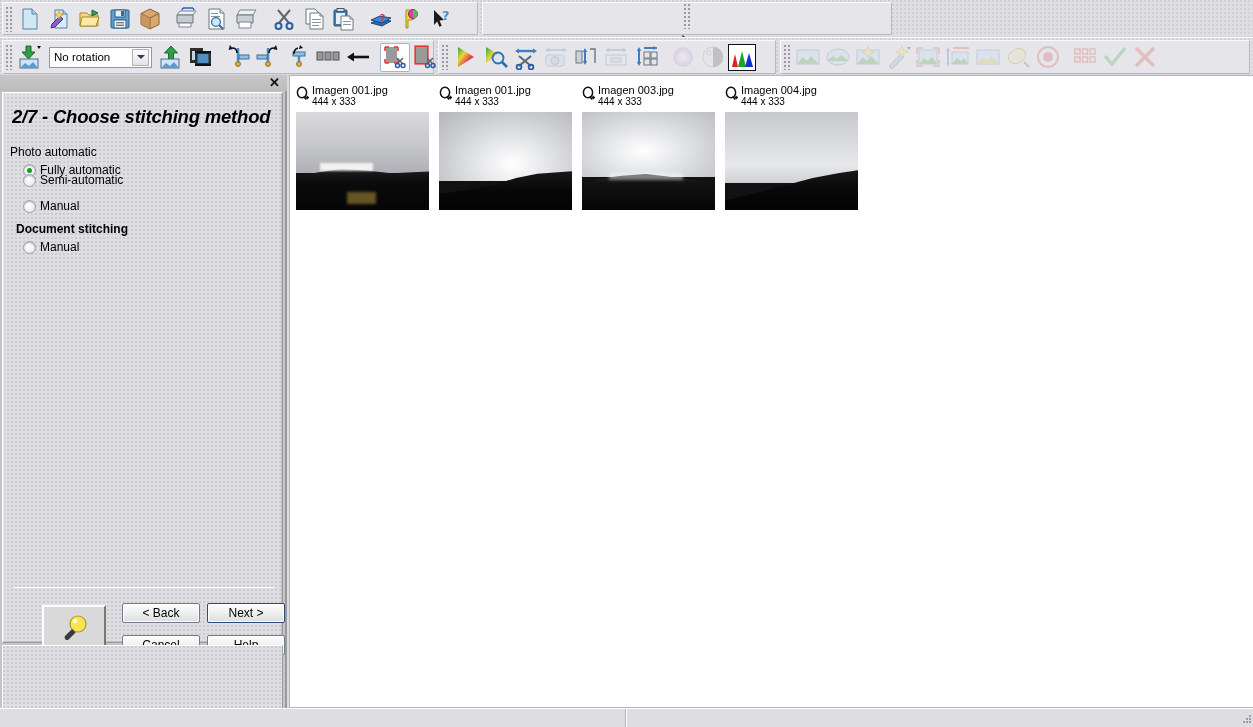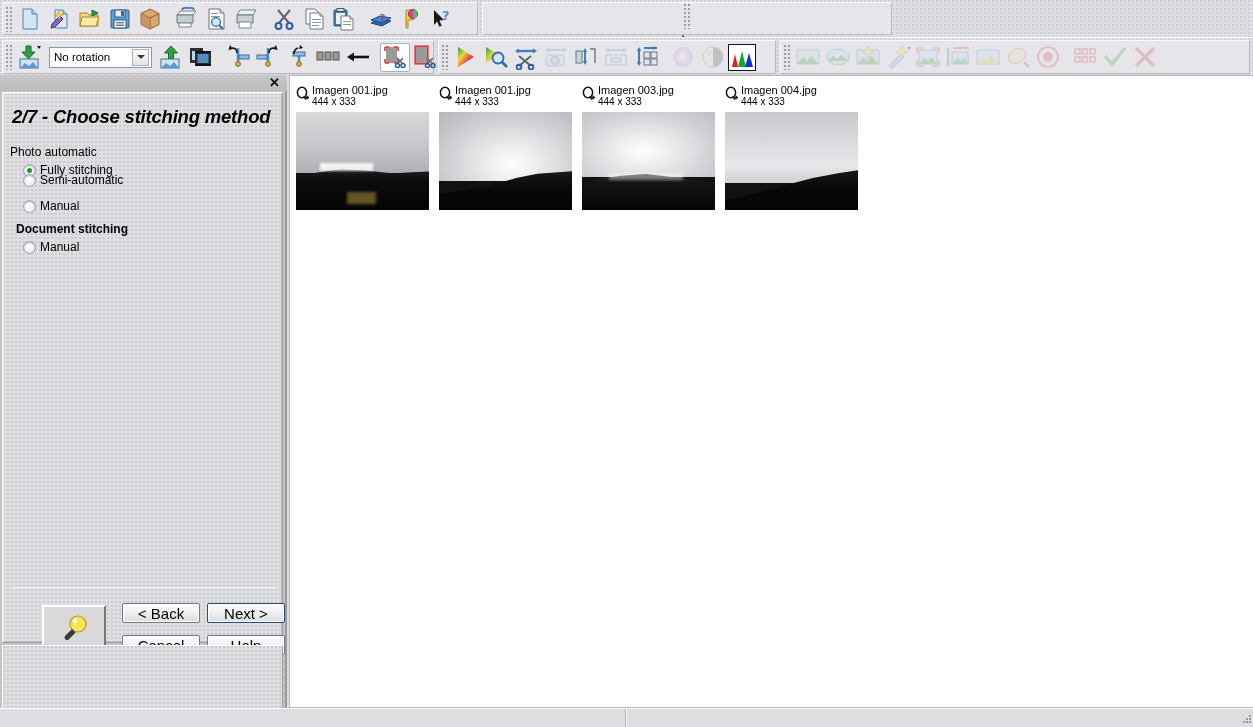--- a/index.html
+++ b/index.html
@@ -231,21 +231,21 @@
     display: flex; align-items: center; justify-content: center;
     cursor: default;
   }
 
   .wbtn {
     position: absolute;
     width: 78px; height: 20px;
     background: linear-gradient(#fcfcfc 0%, #f1f1f1 45%, #dcdce2 100%);
     border: 1px solid #6e7b8b;
     border-radius: 2px;
-    font-size: 15px; color: #000;
+    font-size: 12px; color: #000;
     display: flex; align-items: center; justify-content: center;
     cursor: default;
     box-shadow: inset 0 0 0 1px #ffffff;
   }
   .wbtn.primary { border-color: #2a4a78; }
 
   
   #content-area {
     position: absolute;
     left: 289px; top: 75px;
@@ -850,21 +850,21 @@
 
     <div id="dialog-box" class="stipple">
       <div id="dialog-inner">
 
         <div id="wizard-title">2/7 - Choose stitching method</div>
 
         <div class="group-label" style="left:6px; top:51px;">Photo automatic</div>
 
         <div class="radio-row" style="left:19px; top:69px;">
           <span class="radio checked"></span>
-          <span>Fully stitching</span>
+          <span>Fully automatic</span>
         </div>
 
         <div class="radio-row" style="left:19px; top:79px;">
           <span class="radio"></span>
           <span>Semi-automatic</span>
         </div>
 
         <div class="radio-row" style="left:19px; top:105px;">
           <span class="radio"></span>
           <span>Manual</span>

